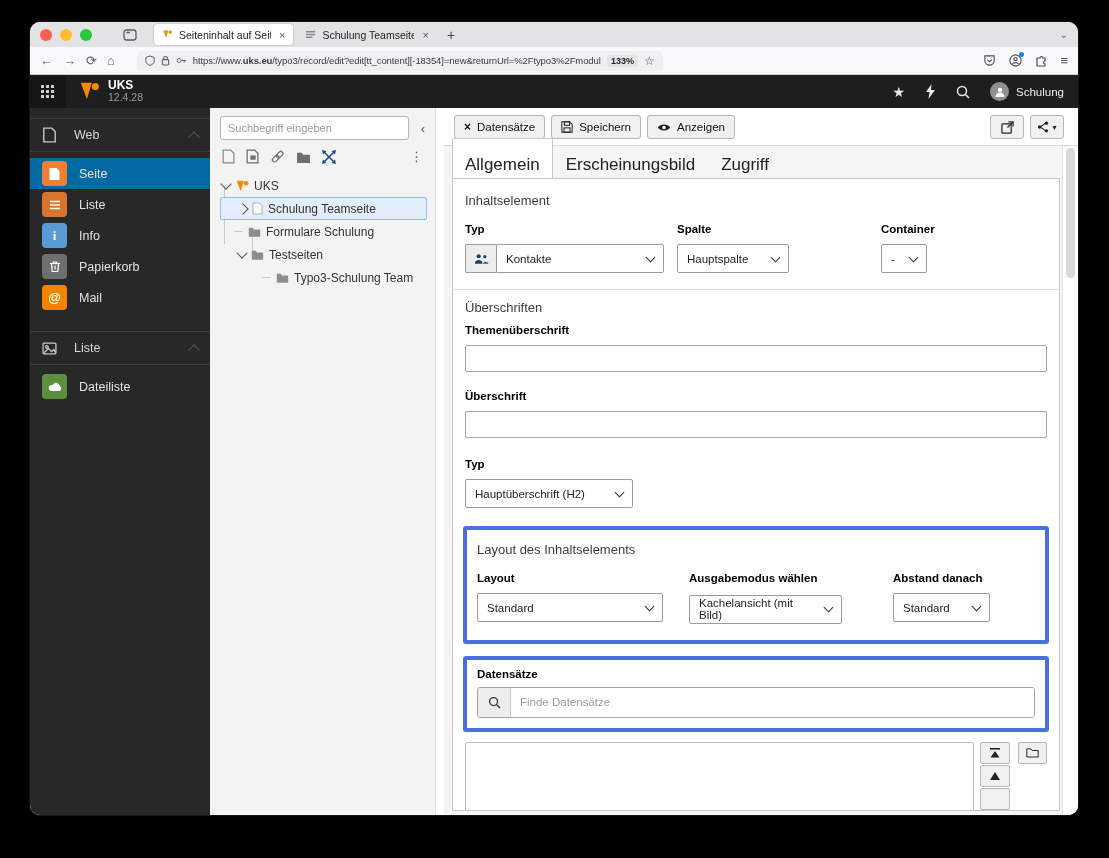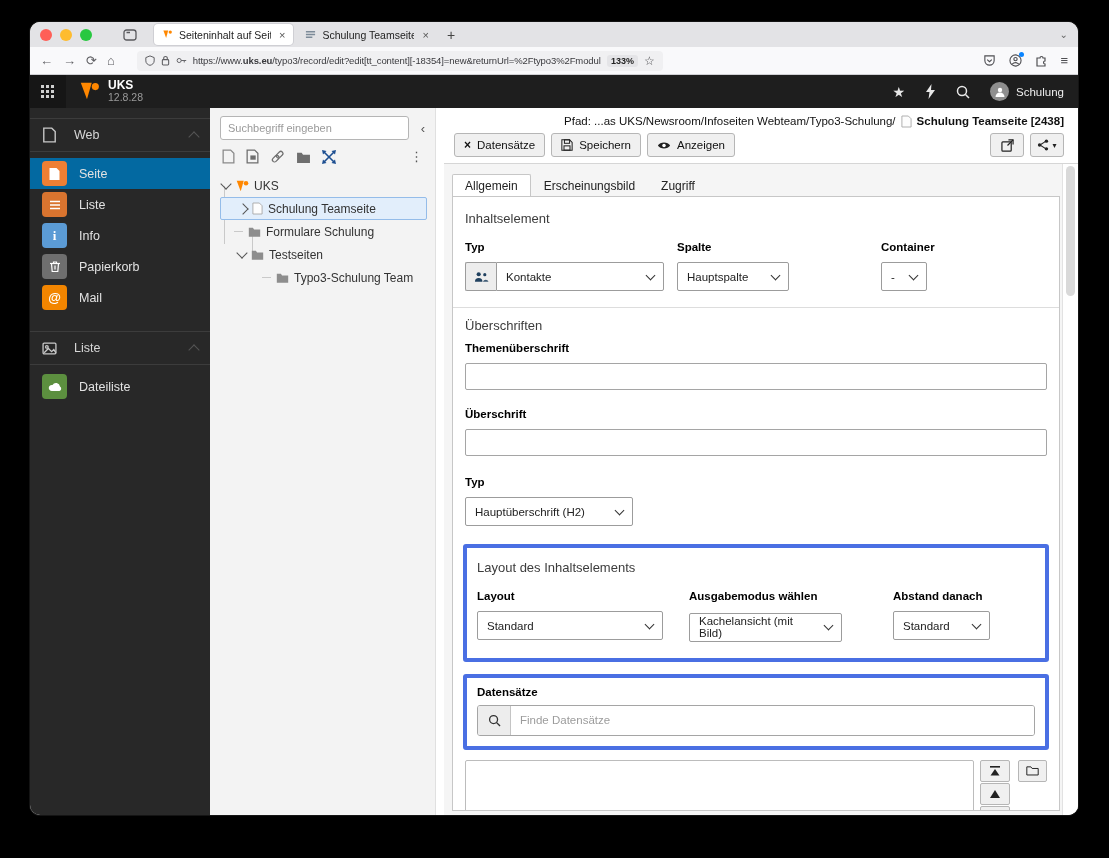--- a/index.html
+++ b/index.html
@@ -82,21 +82,21 @@
   .dbtn .x{font-weight:bold;font-size:12px}
   .dright{margin-left:auto;display:flex;gap:6px}
   .ibtn{width:32px;height:22px;background:#f0f0f0;border:1px solid #b6b6b6;border-radius:3px;display:inline-flex;align-items:center;justify-content:center;gap:3px;color:#222}
 
   .contentbody{flex:1;display:flex;min-height:0}
   .formcol{flex:1;min-width:0;display:flex;flex-direction:column;padding:10px 2px 4px 8px}
   .vscroll{width:15px;background:#fff;border-left:1px solid #e2e2e2;flex:0 0 auto}
   .vthumb{width:9px;margin:2px auto 0;height:130px;background:#d9d9d9;border-radius:5px}
 
   .tabsrow{display:flex;align-items:flex-end;height:22px;flex:0 0 auto}
-  .ftab{font-size:12px;color:#222;padding:4px 12px 4px;border:1px solid transparent;border-bottom:none;margin-bottom:-1px}
+  .ftab{font-size:17px;color:#222;padding:16px 12px 4px;border:1px solid transparent;border-bottom:none;margin-bottom:-1px}
   .ftab.active{background:#fff;border-color:#c7c7c7;border-radius:2px 2px 0 0}
   .panel{flex:1;background:#fff;border:1px solid #c7c7c7;padding:6px 12px 10px;overflow:hidden}
 
   .sec-title{font-size:13px;color:#3c3c3c;margin:8px 0 6px}
   .flabel{font-size:11.5px;font-weight:bold;color:#000;margin:9px 0 9px}
   .grid3{display:grid;grid-template-columns:212px 204px 1fr}
   .sel{height:27px;border:1px solid #9c9c9c;border-radius:2px;background:#fff;display:inline-flex;align-items:center;font-size:11.5px;color:#222;padding:0 9px;gap:8px}
   .sel .schev{width:6px;height:6px;border-right:1.5px solid #333;border-bottom:1.5px solid #333;transform:rotate(45deg);margin-top:-3px;margin-left:auto}
   .sel-icon{display:inline-flex;height:27px;border:1px solid #9c9c9c;border-right:none;border-radius:2px 0 0 2px;width:30px;background:#ededed;align-items:center;justify-content:center}
   .selgroup{display:inline-flex}
@@ -215,21 +215,21 @@
           </g>
         </svg>
     </span>
     <span class="brandwrap">
       <svg width="22" height="22" viewBox="0 0 16 16">
           <polygon points="2,2 10,2 6.5,14" fill="#ff8700"></polygon>
           <circle cx="12.6" cy="4.8" r="2.6" fill="#ff8700"></circle>
         </svg>
       <span>
         <div class="brand">UKS</div>
-        <div class="version">12.8.28</div>
+        <div class="version">12.4.28</div>
       </span>
     </span>
     <span class="t3right">
       <span class="star">★</span>
       <svg width="11" height="15" viewBox="0 0 11 15">
           <polygon points="6.5,0 1,8 4.5,8 3.5,15 10,6 6,6" fill="#e8e8e8"></polygon>
         </svg>
       <svg width="14" height="14" viewBox="0 0 14 14" fill="none" stroke="#e8e8e8" stroke-width="1.5">
           <circle cx="6" cy="6" r="4.5"></circle>
           <line x1="9.5" y1="9.5" x2="13" y2="13"></line>
@@ -389,27 +389,20 @@
               <path d="M1 2 h5 l1.5 2 H15 v9 H1 Z"></path>
             </svg>
           <span>Typo3-Schulung Team</span>
         </div>
       </div>
       <div class="treescrollstrip"></div>
     </div>
 
     <div class="content">
       <div class="docheader">
-        <div class="pathrow">
-          <span>Pfad: ...as UKS/Newsroom/Infoseiten Webteam/Typo3-Schulung/</span>
-          <svg width="11" height="13" viewBox="0 0 12 14" fill="#fdfdfd" stroke="#a9a9a9" stroke-width="1">
-              <path d="M1 1 h7 l3 3 v9 H1 Z"></path>
-            </svg>
-          <b>Schulung Teamseite [2438]</b>
-        </div>
         <div class="btnrow">
           <span class="dbtn">
             <span class="x">×</span>
             <span>Datensätze</span>
           </span>
           <span class="dbtn">
             <svg width="12" height="12" viewBox="0 0 14 14" fill="none" stroke="#222" stroke-width="1.2">
                 <path d="M1 1 h9 l3 3 v9 H1 Z"></path>
                 <rect x="4" y="1" width="6" height="4"></rect>
                 <rect x="3.5" y="8" width="7" height="5"></rect>

